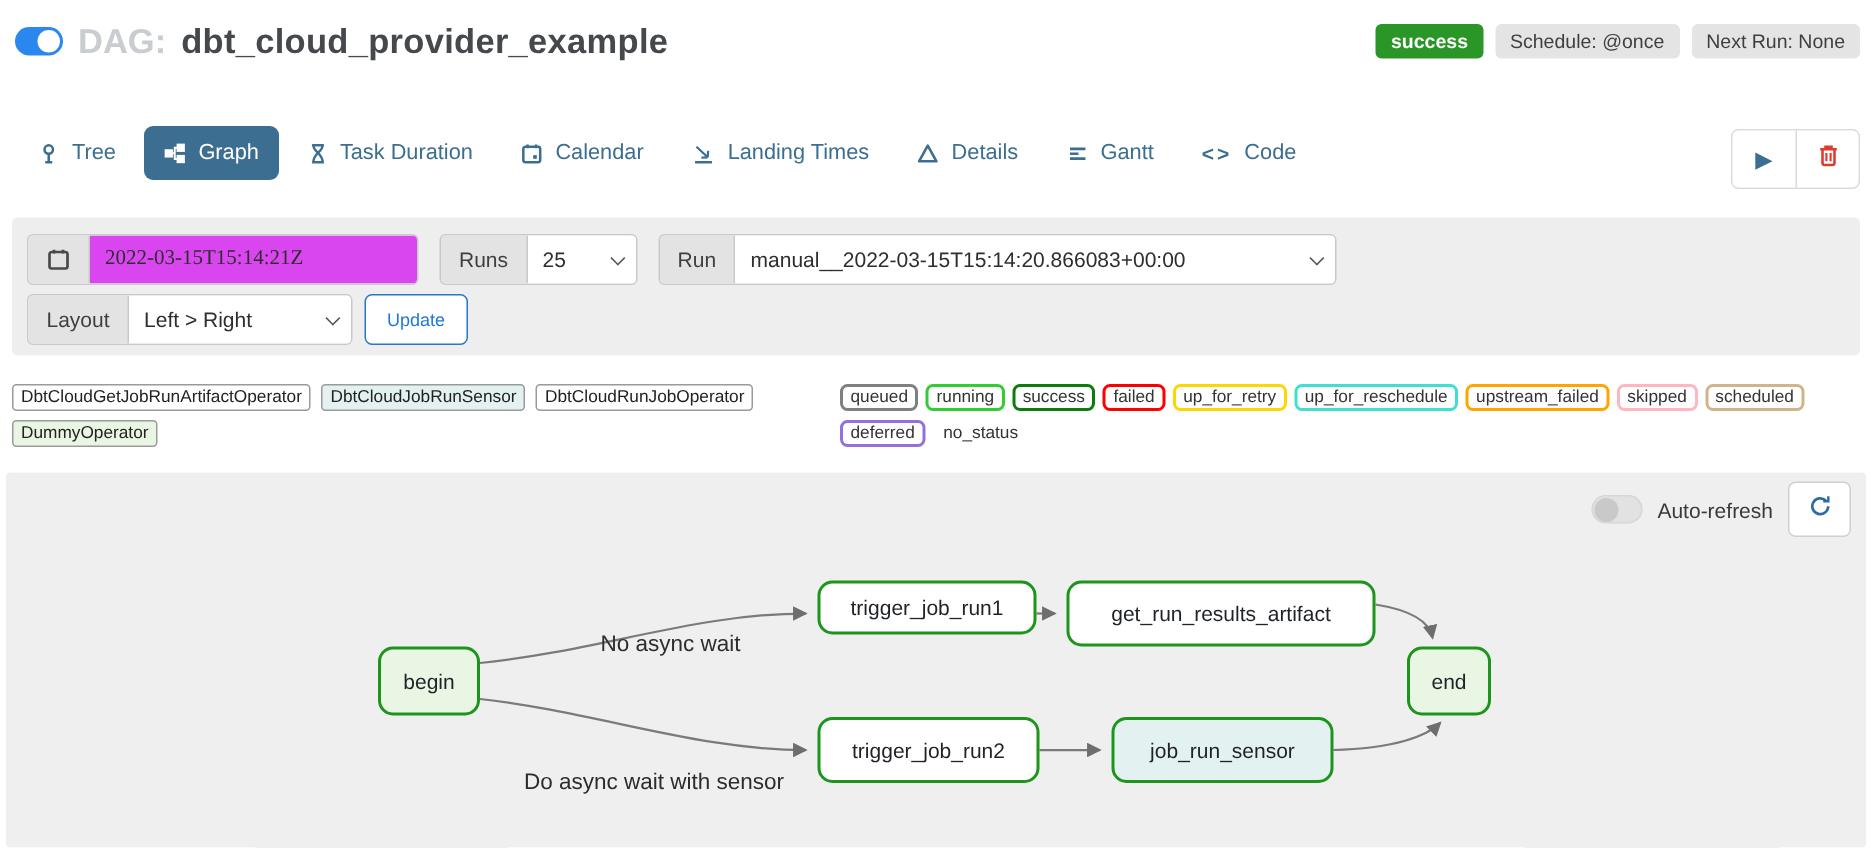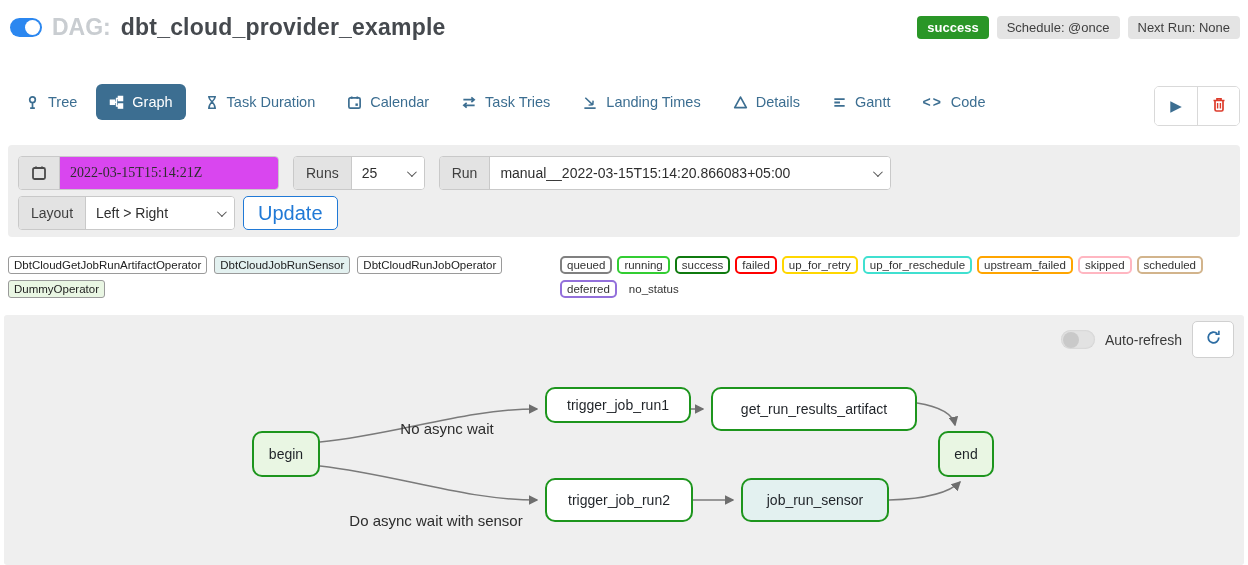--- a/index.html
+++ b/index.html
@@ -32,21 +32,21 @@
   .filter-panel { position:absolute; top:145px; left:8px; right:8px; height:92px; background:#eeeeee; border-radius:4px; padding:11px 10px; }
   .frow { display:flex; align-items:center; gap:14px; }
   .frow + .frow { margin-top:6px; }
   .igroup { display:flex; align-items:stretch; height:34px; border:1px solid #c9c9c9; border-radius:4px; overflow:hidden; background:#fff; }
   .addon { display:flex; align-items:center; padding:0 12px; background:#e3e3e3; border-right:1px solid #c9c9c9; font-size:14px; color:#3f3f3f; white-space:nowrap; }
   .tinput { border:none; outline:none; font-family:Liberation Serif, serif; font-size:14px; color:#2e2e2e; padding:0 10px; background:#d946ef; }
   .selbox { display:flex; align-items:center; gap:10px; padding:0 10px; font-size:14px; color:#2e2e2e; background:#fff; cursor:pointer; white-space:nowrap; }
   .chev { width:7px; height:7px; border-right:1.6px solid #555; border-bottom:1.6px solid #555; transform:rotate(45deg) translateY(-2px); flex:0 0 auto; }
   .find-task { margin-left:auto; width:178px; height:34px; border:1px solid #c9c9c9; border-radius:4px; padding:0 10px; font-size:14px; font-family:"Liberation Sans",sans-serif; outline:none; color:#2e2e2e; }
   .find-task::placeholder { color:#9a9a9a; }
-  .update-btn { height:34px; padding:0 14px; background:#fff; border:1px solid #2079d6; color:#2079d6; font-size:20px; border-radius:5px; cursor:pointer; font-family:"Liberation Sans",sans-serif; }
+  .update-btn { height:34px; padding:0 14px; background:#fff; border:1px solid #2079d6; color:#2079d6; font-size:12px; border-radius:5px; cursor:pointer; font-family:"Liberation Sans",sans-serif; }
   
   .legend { position:absolute; top:256px; left:8px; right:4px; display:flex; align-items:flex-start; }
   .op-list { width:546px; display:flex; flex-wrap:wrap; gap:6px 7px; }
   .op-badge { font-size:11.5px; padding:2px 5px; border:1px solid #9a9a9a; border-radius:3px; color:#222; white-space:nowrap; }
   .st-list { flex:1; display:flex; flex-wrap:wrap; gap:6px 5px; margin-left:6px; }
   .st-badge { font-size:11.5px; padding:1px 5px; border:2px solid transparent; border-radius:5px; background:#fff; color:#333; white-space:nowrap; }
   
   .graph-area { position:absolute; top:315px; left:4px; right:4px; bottom:0; background:#efefef; border-radius:3px; }
   .graph-controls { position:absolute; top:6px; right:10px; display:flex; align-items:center; gap:10px; }
   .ar-switch { width:34px; height:19px; border-radius:10px; background:#e2e2e2; position:relative; cursor:pointer; box-shadow:inset 0 0 2px rgba(0,0,0,.15); }
@@ -110,28 +110,20 @@
           <rect x="2" y="3" width="12" height="11" rx="1.5"></rect>
           <path d="M5 1.5v2.5M11 1.5v2.5"></path>
           <rect x="9" y="9" width="2.6" height="2.6" fill="currentColor" stroke="none"></rect>
         </svg>
       </span>
     <span>Calendar</span>
   </div>
   <div class="tab">
     <span>
         <svg width="16" height="15" viewBox="0 0 16 16" fill="none" stroke="currentColor" stroke-width="1.8">
-          <path d="M2 5h11M10.5 2.5L13.5 5l-3 2.5M14 11H3M5.5 8.5L2.5 11l3 2.5"></path>
-        </svg>
-      </span>
-    <span>Task Tries</span>
-  </div>
-  <div class="tab">
-    <span>
-        <svg width="16" height="15" viewBox="0 0 16 16" fill="none" stroke="currentColor" stroke-width="1.8">
           <path d="M2 14h12"></path>
           <path d="M3 3l8 7.5M11 10.5l-4.5.3M11 10.5l.3-4.5" stroke-width="1.6"></path>
         </svg>
       </span>
     <span>Landing Times</span>
   </div>
   <div class="tab">
     <span>
         <svg width="15" height="15" viewBox="0 0 16 16" fill="none" stroke="currentColor" stroke-width="1.8" stroke-linejoin="round">
           <path d="M8 2.2L14.2 13.4H1.8z"></path>
@@ -181,21 +173,21 @@
     <div class="igroup">
       <span class="addon">Runs</span>
       <div class="selbox" style="width:72px">
         <span>25</span>
         <span class="chev" style="margin-left:auto"></span>
       </div>
     </div>
     <div class="igroup">
       <span class="addon">Run</span>
       <div class="selbox" style="width:400px">
-        <span>manual__2022-03-15T15:14:20.866083+05:00</span>
+        <span>manual__2022-03-15T15:14:20.866083+00:00</span>
         <span class="chev" style="margin-left:auto"></span>
       </div>
     </div>
   </div>
   <div class="frow" style="gap:8px">
     <div class="igroup">
       <span class="addon">Layout</span>
       <div class="selbox" style="width:148px">
         <span>Left &gt; Right</span>
         <span class="chev" style="margin-left:auto"></span>

